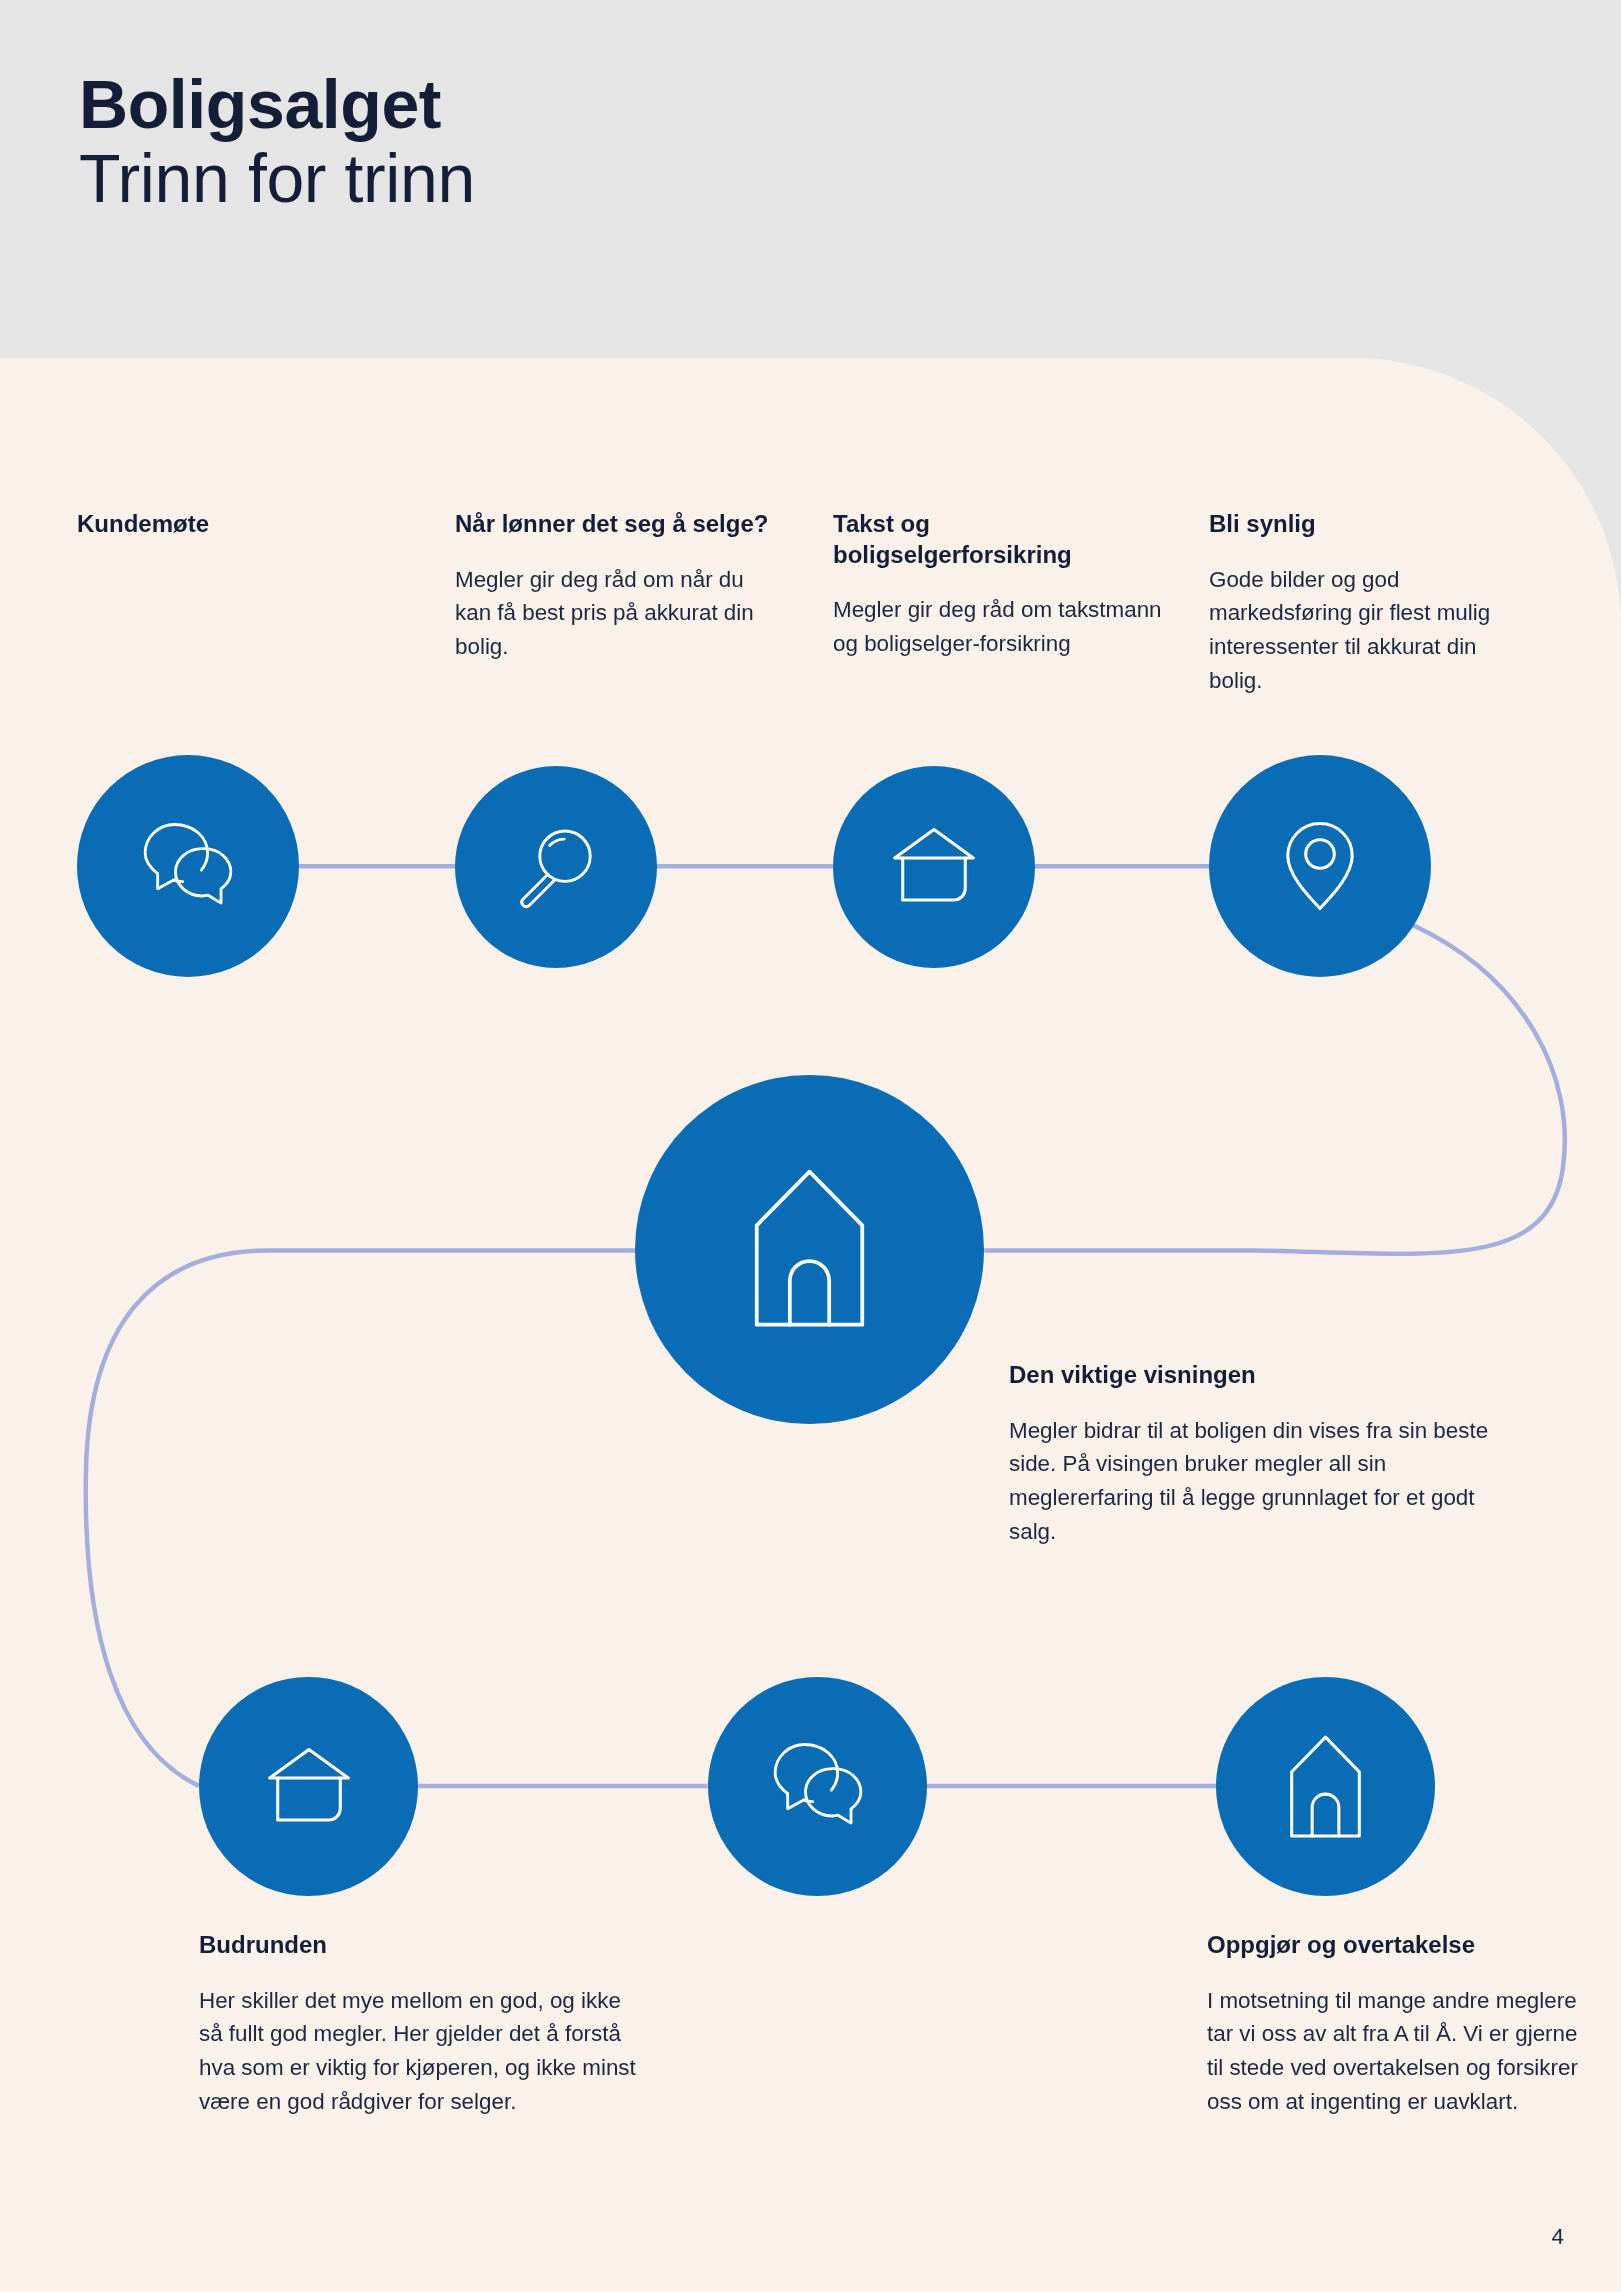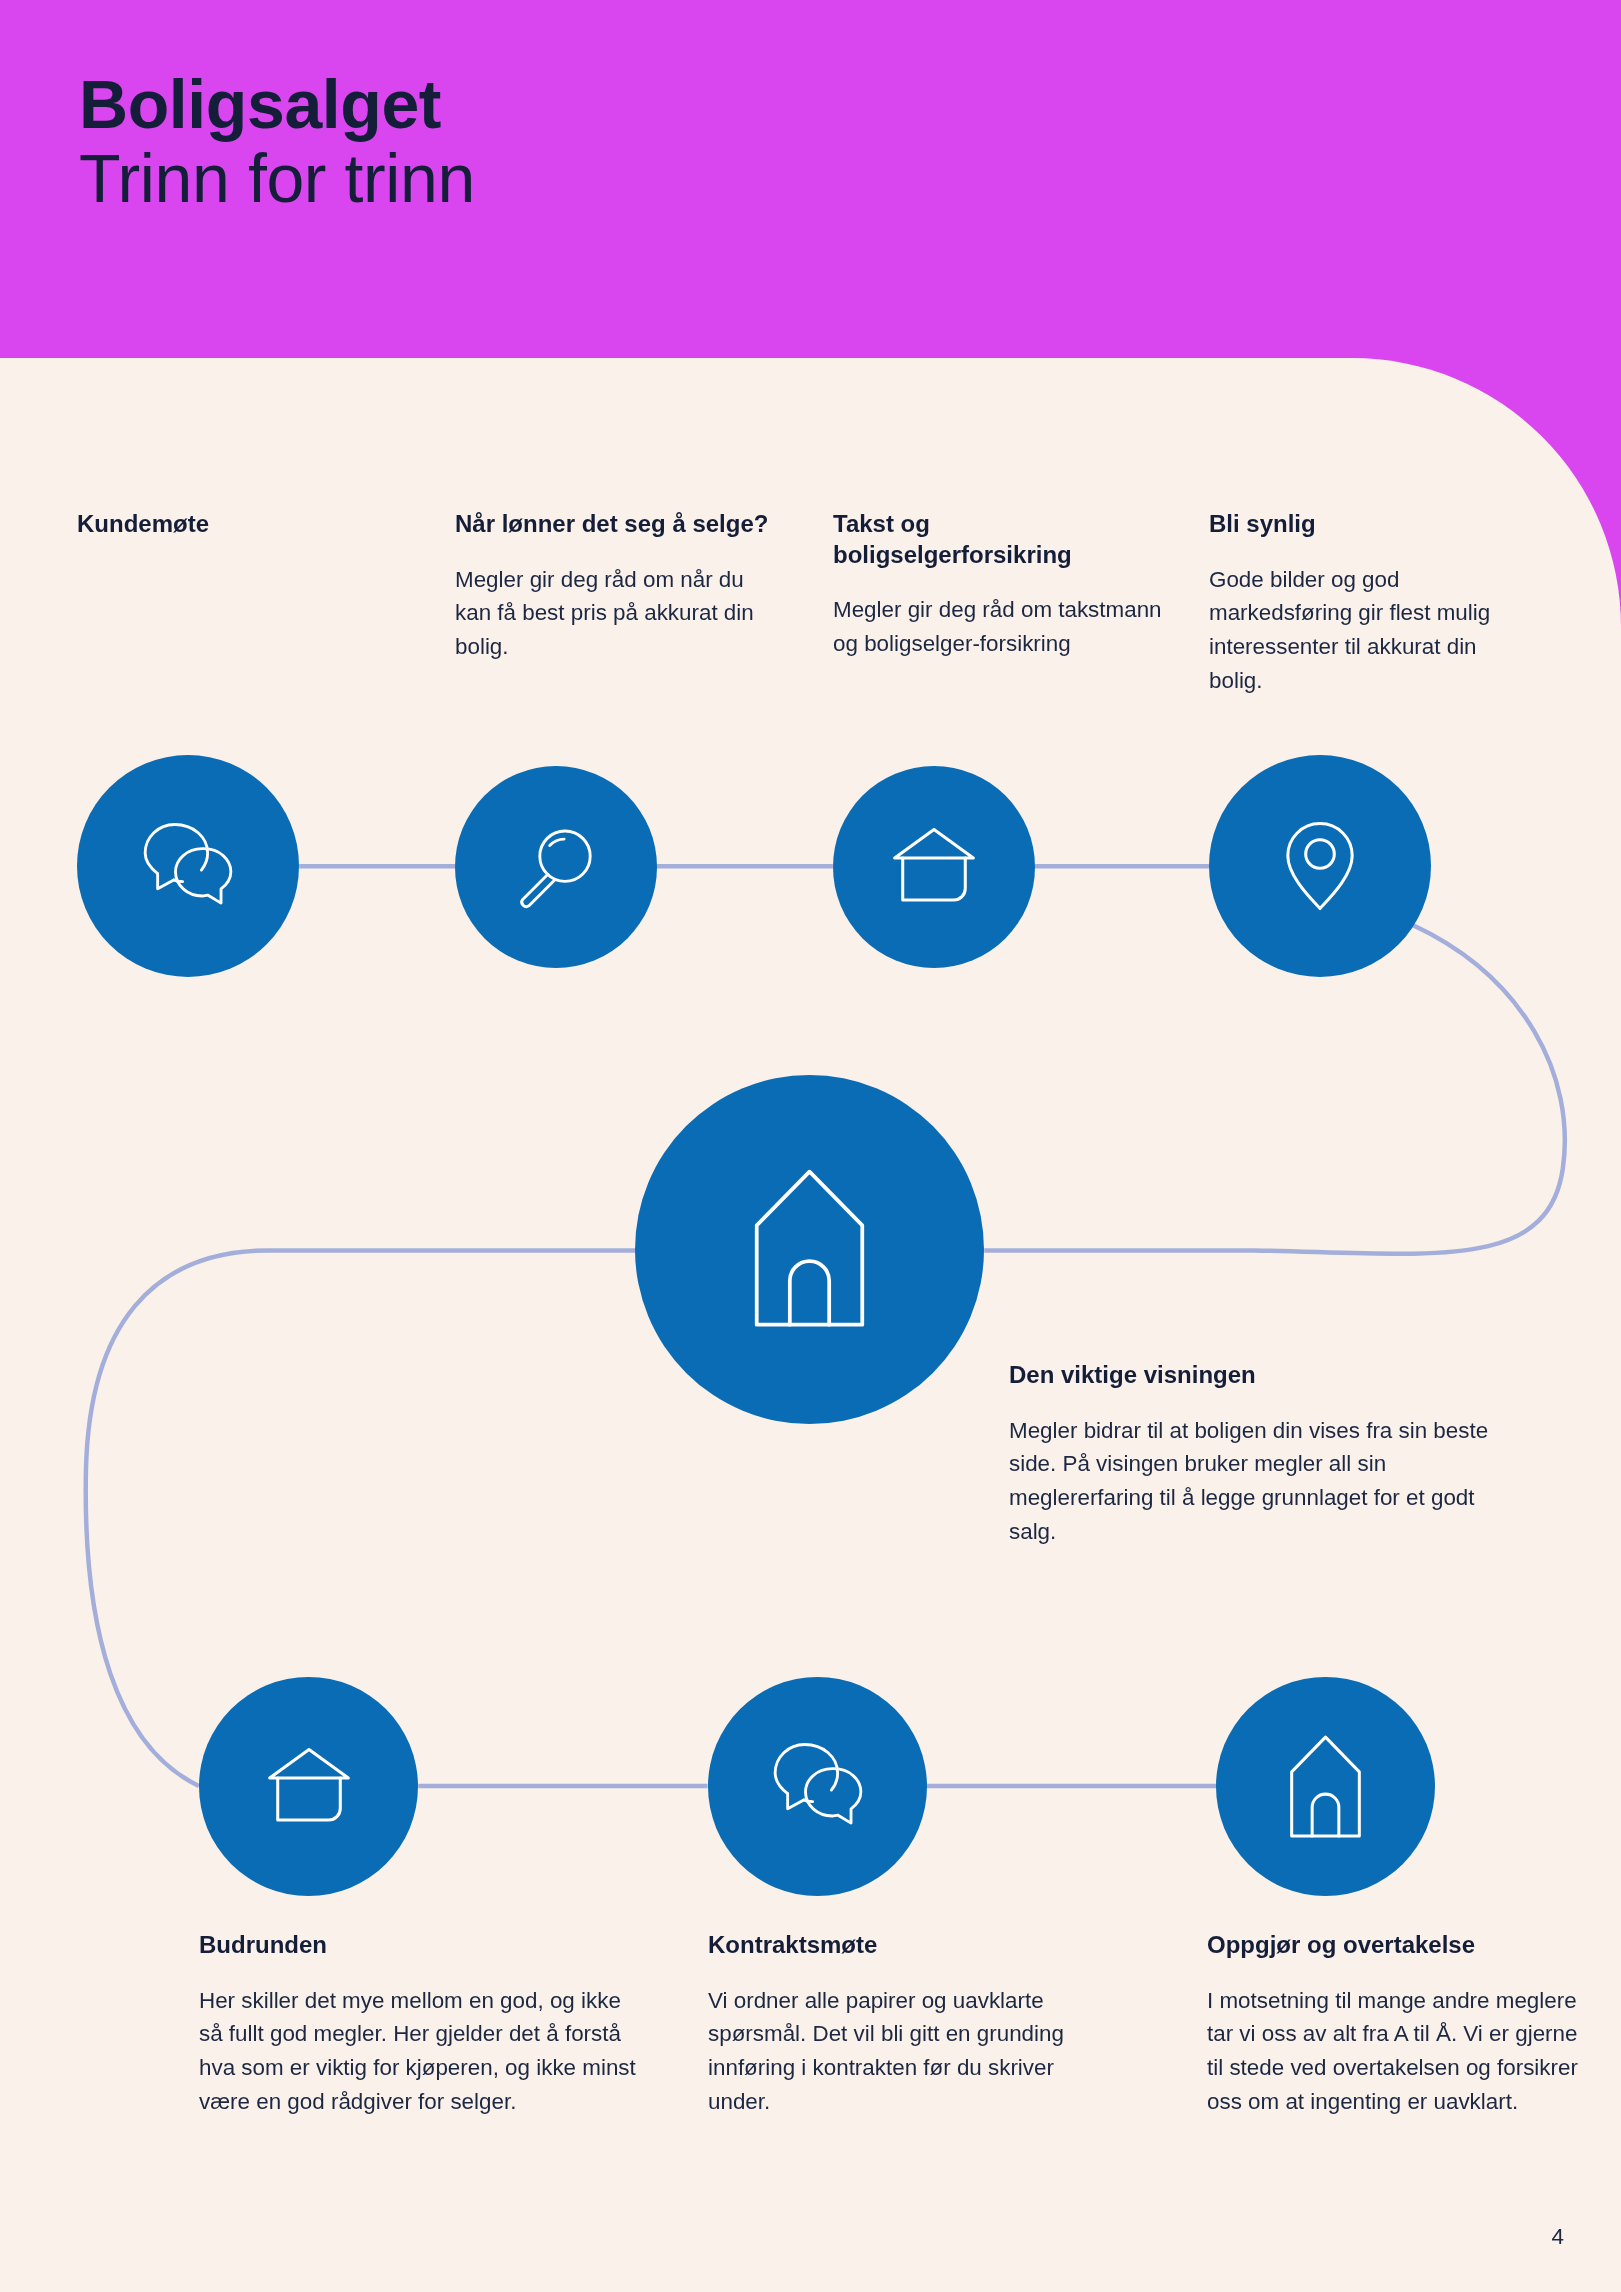--- a/index.html
+++ b/index.html
@@ -14,21 +14,21 @@
     font-family: "Liberation Sans", sans-serif;
     position: relative;
     overflow: hidden;
   }
 
   
   #page {
     position: relative;
     width: 1621px;
     height: 2293px;
-    background: #d946ef;
+    background: #e5e5e5;
   }
 
   
   #beige-panel {
     position: absolute;
     left: 0;
     top: 358px;
     width: 1621px;
     height: 1934px;
     background: #FAF1EB;
@@ -278,24 +278,20 @@
   <div id="center-block">
     <div class="step-title">Den viktige visningen</div>
     <div class="step-body">Megler bidrar til at boligen din vises fra sin beste side. På visingen bruker megler all sin meglererfaring til å legge grunnlaget for et godt salg.</div>
   </div>
 
   <div class="bottom-col" id="bcol-0">
     <div class="step-title">Budrunden</div>
     <div class="step-body">Her skiller det mye mellom en god, og ikke så fullt god megler. Her gjelder det å forstå hva som er viktig for kjøperen, og ikke minst være en god rådgiver for selger.</div>
   </div>
 
-  <div class="bottom-col" id="bcol-1">
-    <div class="step-title">Kontraktsmøte</div>
-    <div class="step-body">Vi ordner alle papirer og uavklarte spørsmål. Det vil bli gitt en grunding innføring i kontrakten før du skriver under.</div>
-  </div>
 
   <div class="bottom-col" id="bcol-2">
     <div class="step-title">Oppgjør og overtakelse</div>
     <div class="step-body">I motsetning til mange andre meglere tar vi oss av alt fra A til Å. Vi er gjerne til stede ved overtakelsen og forsikrer oss om at ingenting er uavklart.</div>
   </div>
 
   <div id="page-number">4</div>
 
 </div>
 

